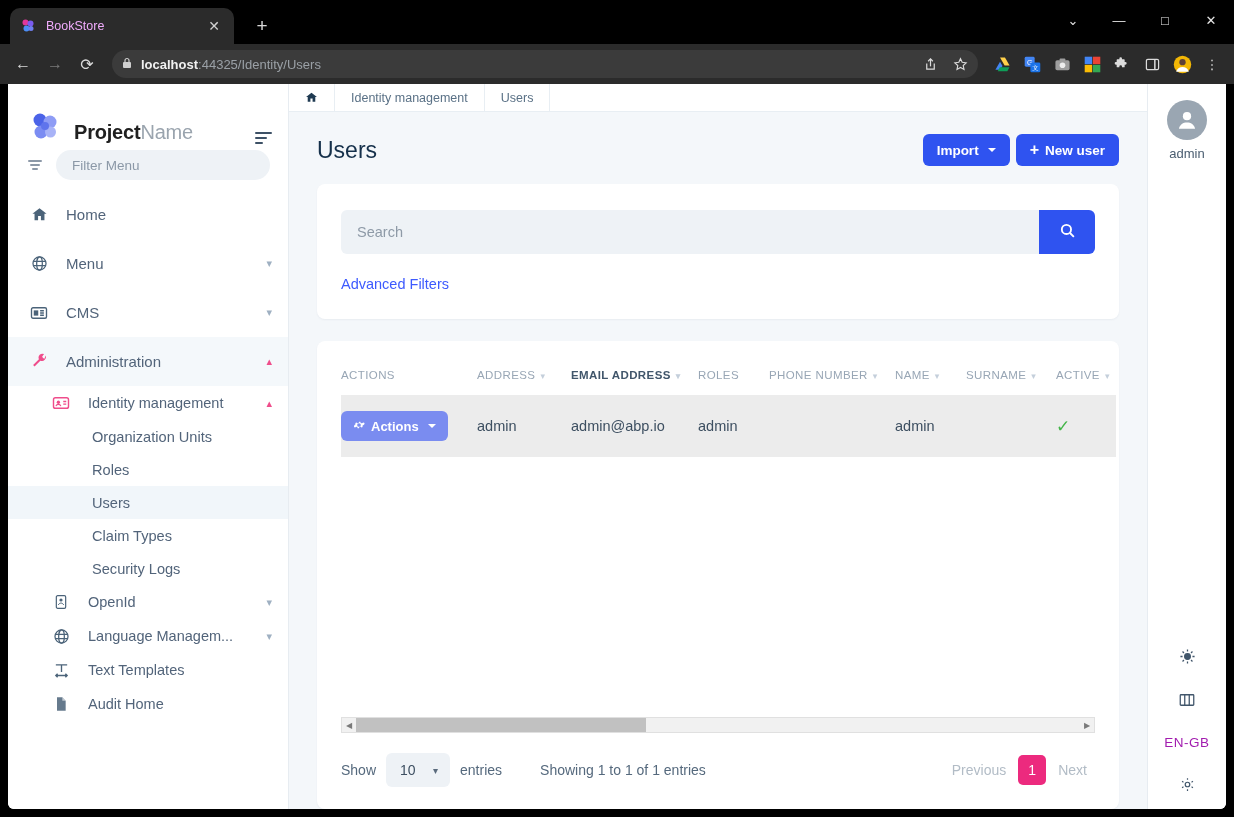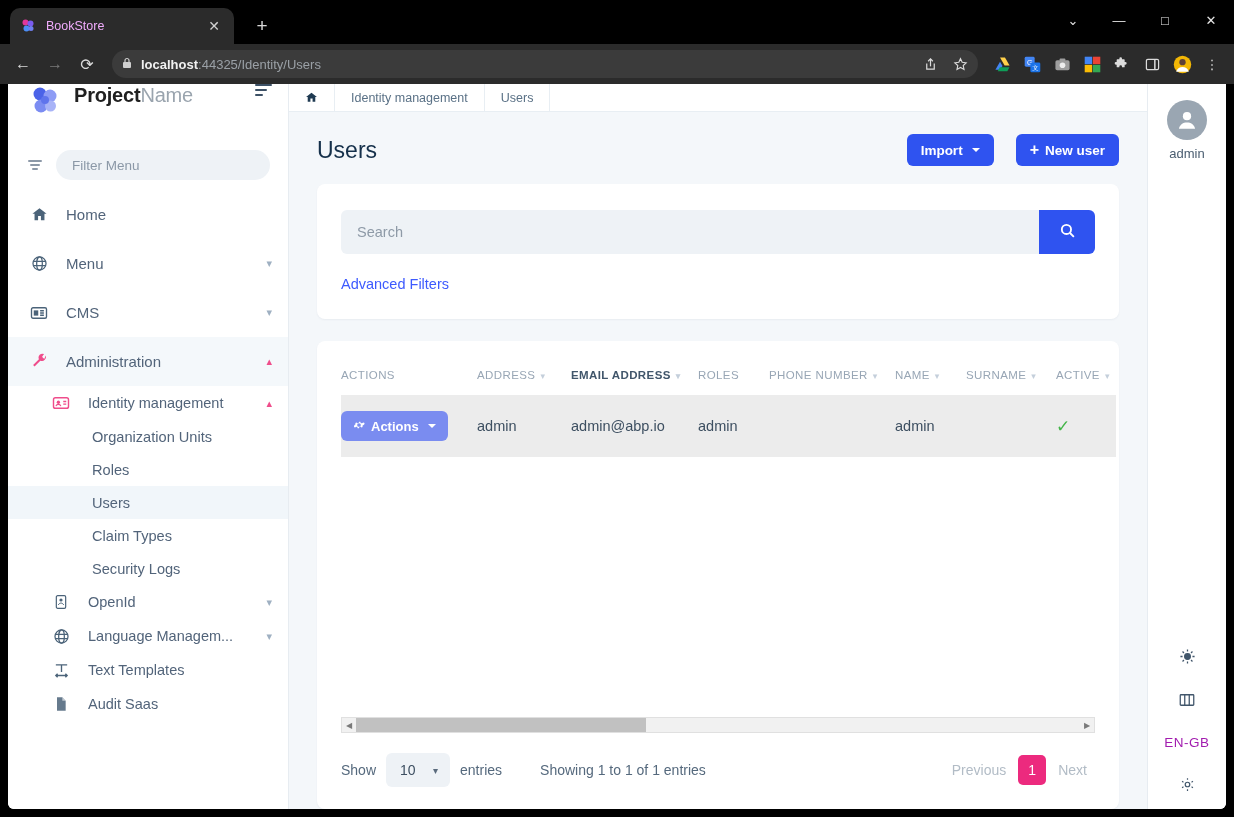--- a/index.html
+++ b/index.html
@@ -54,21 +54,21 @@
     position:absolute; left:8px; top:84px; width:1218px; height:725px;
     background:#fff; overflow:hidden; display:flex;
     border-radius: 0 0 6px 6px;
   }
 
   
   .sidebar {
     width:281px; flex:0 0 281px; background:#fff; border-right:1px solid #e7ecf1;
     display:flex; flex-direction:column; position:relative;
   }
-  .brand { height:60px; display:flex; align-items:flex-start; padding:0 16px 0 20px; gap:12px; }
+  .brand { height:60px; display:flex; align-items:flex-end; padding:0 16px 0 20px; gap:12px; }
   .logo { width:34px; height:34px; position:relative; flex:0 0 34px; }
   .brand-name { font-size:20px; color:#202020; letter-spacing:-.2px; }
   .brand-name b { font-weight:700; }
   .brand-name span { color:#9aa4ae; font-weight:400; }
   .hamb { margin-left:auto; color:#3d5166; display:flex; flex-direction:column; gap:3px; }
   .hamb em { display:block; height:2px; background:#3d5166; border-radius:1px; }
 
   .filterrow { display:flex; align-items:center; padding: 6px 18px 10px 14px; gap:8px; }
   .filter-ico { width:26px; display:flex; flex-direction:column; gap:2.5px; align-items:center; color:#8c99a8;}
   .filter-ico em { display:block; height:1.6px; background:#8c99a8; border-radius:1px; }
@@ -98,21 +98,21 @@
   
   .main { flex:1; background:#f4f7fa; display:flex; flex-direction:column; min-width:0; }
   .crumbbar { height:28px; background:#fff; border-bottom:1px solid #e8eef3; display:flex;
     align-items:center; }
   .crumb { padding:0 16px; font-size:12.5px; color:#5a7186; height:28px; display:flex;
     align-items:center; border-right:1px solid #e8eef3; }
   .crumb.home { color:#1f3a52; font-size:12px; }
 
   .pagehead { display:flex; align-items:center; padding: 22px 28px 10px 28px; }
   .pagetitle { font-size:23px; color:#15304a; font-weight:400; }
-  .headbtns { margin-left:auto; display:flex; gap:22px; }
+  .headbtns { margin-left:auto; display:flex; gap:6px; }
   .btn { border:0; border-radius:6px; font-size:13.5px; font-family:"Liberation Sans", sans-serif;
     color:#fff; padding: 0 14px; height:32px; display:flex; align-items:center; gap:6px;
     cursor:pointer; white-space:nowrap; font-weight:600; }
   .btn-primary { background:#2f53f0; }
   .caret { width:0; height:0; border-left:4px solid transparent; border-right:4px solid transparent;
     border-top:4.5px solid currentColor; display:inline-block; margin-left:3px; }
 
   .card { background:#fff; border-radius:8px; margin: 8px 28px 0 28px; box-shadow: 0 1px 2px rgba(20,40,70,.05); }
   .card.search { padding: 26px 24px 26px 24px; }
   .searchrow { display:flex; }
@@ -417,21 +417,21 @@
           <span>Text Templates</span>
         </div>
 
         <div class="mi sub">
           <span class="mico">
             <svg width="16" height="16" viewBox="0 0 24 24" fill="#4b6379">
                 <path d="M6 2h8l5 5v15H6z" opacity=".85"></path>
                 <path d="M14 2v5h5" fill="#fff" opacity=".6"></path>
               </svg>
           </span>
-          <span>Audit Saas</span>
+          <span>Audit Home</span>
         </div>
 
       </div>
     </div>
 
     <div class="main">
 
       <div class="crumbbar">
         <div class="crumb home">
           <svg width="13" height="13" viewBox="0 0 24 24" fill="#1f3a52">

